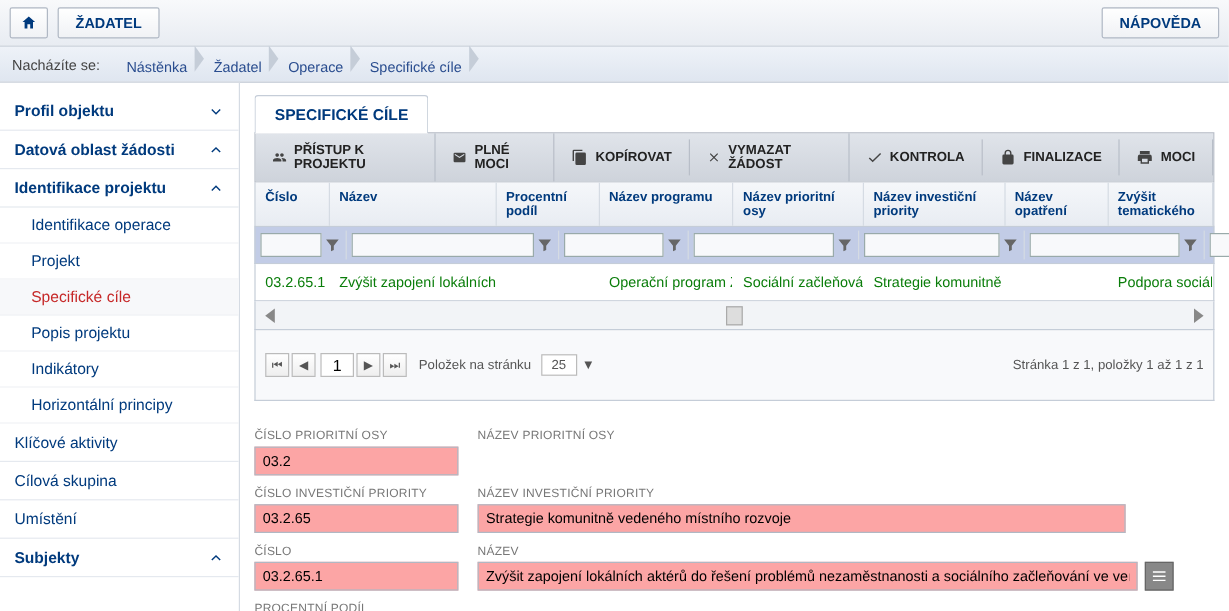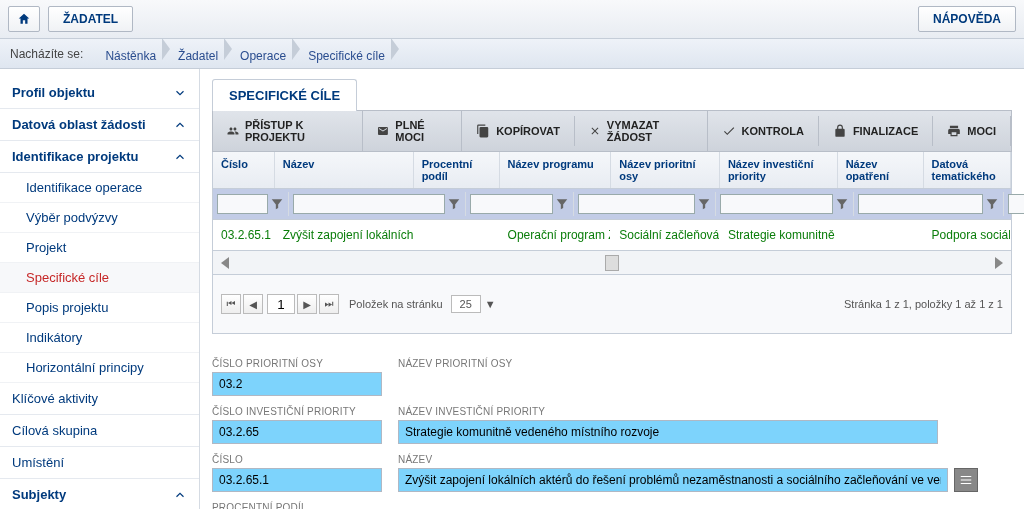--- a/index.html
+++ b/index.html
@@ -46,21 +46,21 @@
 .pager { display:flex; align-items:center; padding:6px 8px; border:1px solid #c5cdd8; border-top:none; background:#f8f9fb; font-size:11px; color:#555; }
 .pg-btn { width:20px; height:20px; border:1px solid #bbb; background:linear-gradient(#fff,#eee); display:flex; align-items:center; justify-content:center; cursor:pointer; margin-right:2px; font-size:10px; }
 .pg-input { width:28px; height:20px; border:1px solid #bbb; text-align:center; margin:0 2px; }
 .pager .spacer { flex:1; }
 
 .form { margin-top:24px; }
 .form-row { display:flex; gap:16px; margin-bottom:10px; }
 .form-group { display:flex; flex-direction:column; gap:3px; }
 .form-label { font-size:10px; color:#777; text-transform:uppercase; letter-spacing:.2px; }
 .form-input { height:24px; border:1px solid #b0b8c4; padding:0 6px; font-size:12px; background:#fff; }
-.form-input.ro { background:#7dd3fc; }
+.form-input.ro { background:#fca5a5; }
 .icon-btn { width:24px; height:24px; background:#888; border:1px solid #666; display:flex; align-items:center; justify-content:center; cursor:pointer; }
 .icon-btn svg { width:14px; height:14px; fill:#fff; }
 
 .c0{width:76px}.c1{width:178px}.c2{width:108px}.c3{width:142px}.c4{width:138px}.c5{width:150px}.c6{width:108px}.c7{width:110px}
 </style>
 </head>
 <body>
 
 <div class="topbar">
   <button class="btn home-btn">
@@ -95,21 +95,20 @@
             <polyline points="6 15 12 9 18 15"></polyline>
           </svg></span>
     </div>
     <div class="nav-head">
       <span>Identifikace projektu</span>
       <span class="chev"><svg viewBox="0 0 24 24">
             <polyline points="6 15 12 9 18 15"></polyline>
           </svg></span>
     </div>
     <div class="nav-item">Identifikace operace</div>
-    <div class="nav-item">Výběr podvýzvy</div>
     <div class="nav-item">Projekt</div>
     <div class="nav-item active">Specifické cíle</div>
     <div class="nav-item">Popis projektu</div>
     <div class="nav-item">Indikátory</div>
     <div class="nav-item">Horizontální principy</div>
     <div class="nav-head" style="font-weight:normal">
         <span>Klíčové aktivity</span>
       </div>
     <div class="nav-head" style="font-weight:normal">
         <span>Cílová skupina</span>
@@ -175,21 +174,21 @@
     </div>
 
     <div class="grid-head">
       <div class="gh-cell c0">Číslo</div>
       <div class="gh-cell c1">Název</div>
       <div class="gh-cell c2">Procentní podíl</div>
       <div class="gh-cell c3">Název programu</div>
       <div class="gh-cell c4">Název prioritní osy</div>
       <div class="gh-cell c5">Název investiční priority</div>
       <div class="gh-cell c6">Název opatření</div>
-      <div class="gh-cell c7">Datová tematického</div>
+      <div class="gh-cell c7">Zvýšit tematického</div>
     </div>
     <div class="grid-filter">
       <div class="gf-cell c0">
           <input style="">
           <svg class="funnel" viewBox="0 0 24 24">
             <path d="M3 4h18l-7 9v6l-4 2v-8z"></path>
           </svg>
         </div>
       <div class="gf-cell c1">
           <input style="">

